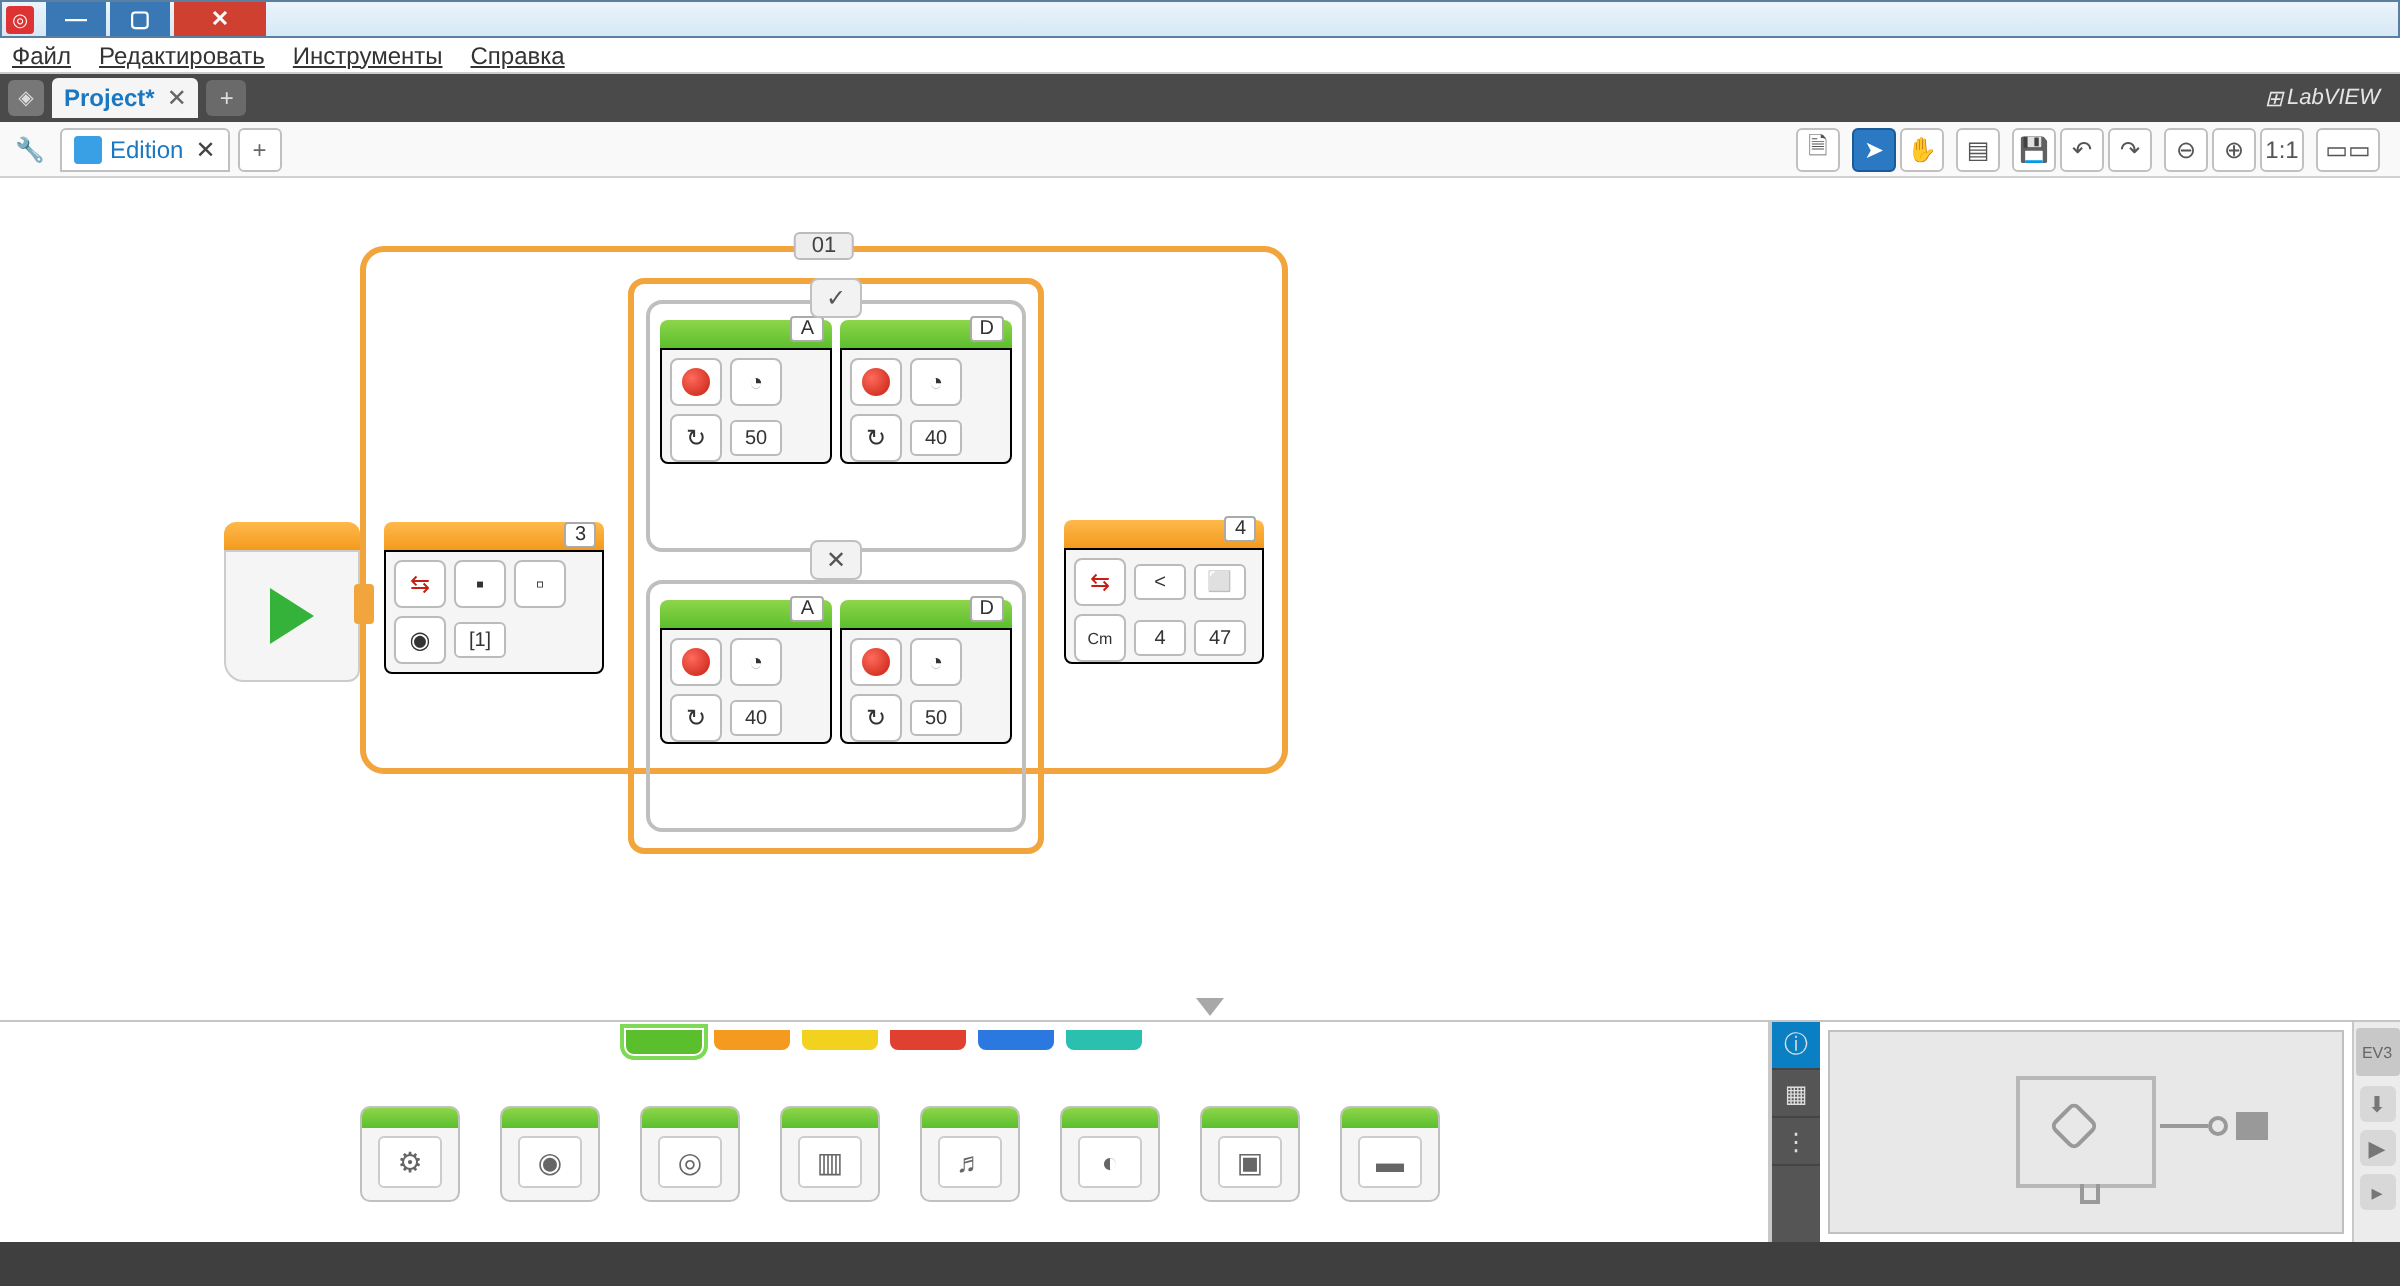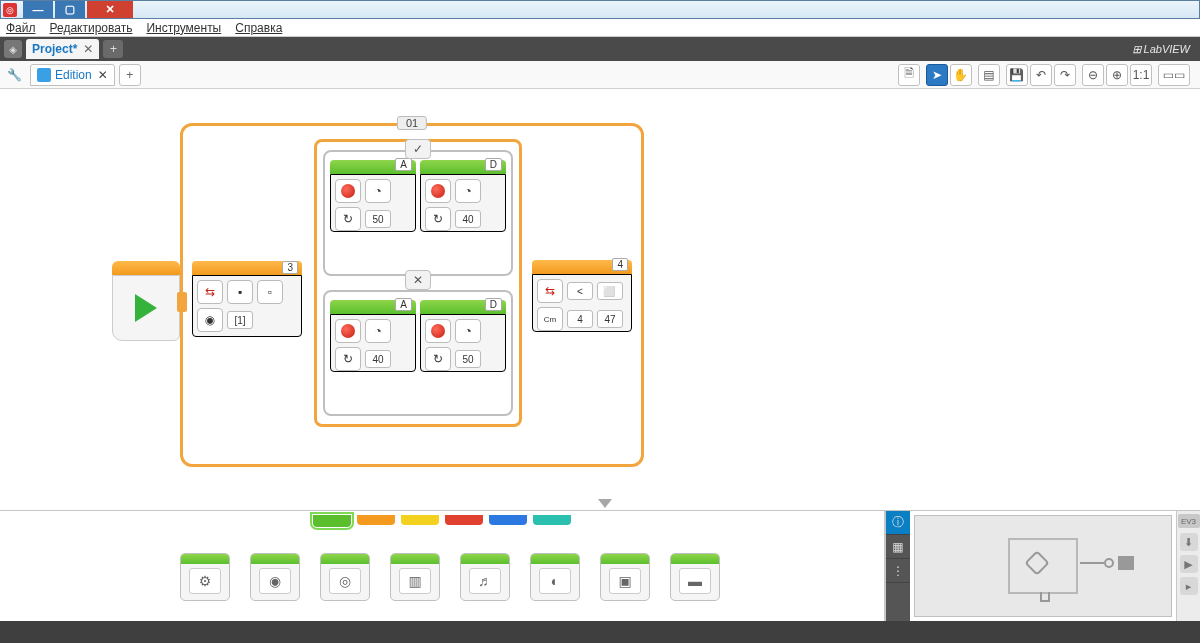--- a/index.html
+++ b/index.html
@@ -39,21 +39,21 @@
 .progrow .add2 { width:22px;height:22px;border:1px solid #c0c0c0;background:#fff;margin-left:4px;display:flex;align-items:center;justify-content:center;color:#666;border-radius:3px;}
 .progrow .spacer { flex:1; }
 .toolgrp { display:flex; gap:2px; margin-right:6px; }
 .toolbtn { width:22px; height:22px; border:1px solid #c0c0c0; background:#fff; display:flex;align-items:center;justify-content:center; color:#555; border-radius:3px; cursor:pointer; }
 .toolbtn.sel { background:#2b79c2; border-color:#1a5a96; color:#fff; }
 
 
 .canvas { position:relative; height:422px; background:#fff; overflow:hidden; border-bottom:1px solid #c5c5c5;}
 
 
-.loopframe { position:absolute; left:180px; top:34px; width:464px; height:344px; border:3px solid #f3a53d; border-radius:12px; }
+.loopframe { position:absolute; left:180px; top:34px; width:464px; height:264px; border:3px solid #f3a53d; border-radius:12px; }
 .loopframe .toptag { position:absolute; top:-10px; left:50%; transform:translateX(-50%); background:#eee; border:1px solid #bbb; padding:0 8px; border-radius:3px; font-size:11px; color:#444;}
 .loopconn { position:absolute; left:-6px; top:166px; width:10px; height:20px; background:#f3a53d; border-radius:2px; }
 
 
 .startblk { position:absolute; left:112px; top:172px; width:68px; height:80px; }
 .startblk .top { height:14px; background:linear-gradient(#ffb94a,#f39a1f); border-radius:6px 6px 0 0; }
 .startblk .body { height:66px; background:#f5f5f5; border:1px solid #ccc; border-radius:0 0 6px 10px; display:flex; align-items:center; justify-content:center;}
 .startblk .play { width:0;height:0; border-left:22px solid #35b23a; border-top:14px solid transparent; border-bottom:14px solid transparent; }
 
 
@@ -112,21 +112,21 @@
 .sidebtn { height:24px; display:flex;align-items:center;justify-content:center;color:#ddd;border-bottom:1px solid #444;}
 .sidebtn.a { background:#0a7fc4; }
 .preview { flex:1; background:#e8e8e8; border:1px solid #c0c0c0; margin:4px; display:flex;align-items:center;justify-content:center;}
 .prevgraphic { width:70px;height:56px;border:2px solid #b8b8b8;position:relative;}
 .prevgraphic .pn { position:absolute; top:14px;left:18px;width:18px;height:18px;border:2px solid #999;border-radius:4px;transform:rotate(45deg);}
 .prevgraphic .pl { position:absolute; top:22px; right:-28px; width:24px;height:2px;background:#999;}
 .prevgraphic .po { position:absolute; top:18px; right:-38px; width:10px;height:10px;border:2px solid #999;border-radius:50%;}
 .prevgraphic .pm { position:absolute; top:16px; right:-58px; width:16px;height:14px;background:#999;}
 .prevgraphic .pstem{position:absolute;bottom:-10px;left:30px;width:10px;height:10px;border-left:2px solid #999;border-bottom:2px solid #999;border-right:2px solid #999;}
 .ev3col { width:24px; background:#ececec; border-left:1px solid #c8c8c8; display:flex;flex-direction:column;align-items:center;}
-.ev3badge { width:22px;height:14px;background:#c8c8c8;color:#666;font-size:8px;display:flex;align-items:center;justify-content:center;border-radius:2px;margin:3px 0;}
+.ev3badge { width:22px;height:24px;background:#c8c8c8;color:#666;font-size:8px;display:flex;align-items:center;justify-content:center;border-radius:2px;margin:3px 0;}
 .ev3icon { width:18px;height:18px;margin:2px 0;background:#d8d8d8;border-radius:3px;display:flex;align-items:center;justify-content:center;color:#777;font-size:11px;}
 
 
 .bottombar { height:22px; background:#3f3f3f; }
 </style>
 </head>
 <body>
 
 <div class="titlebar">
   <div class="icon">◎</div>

